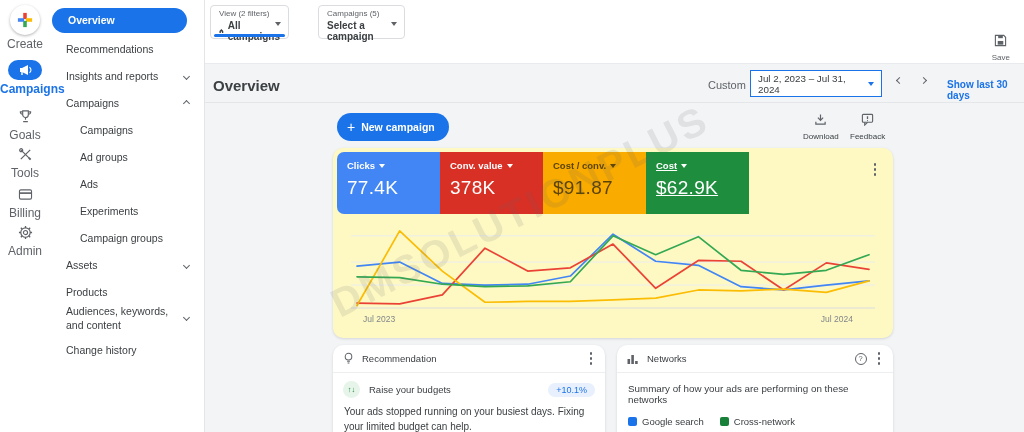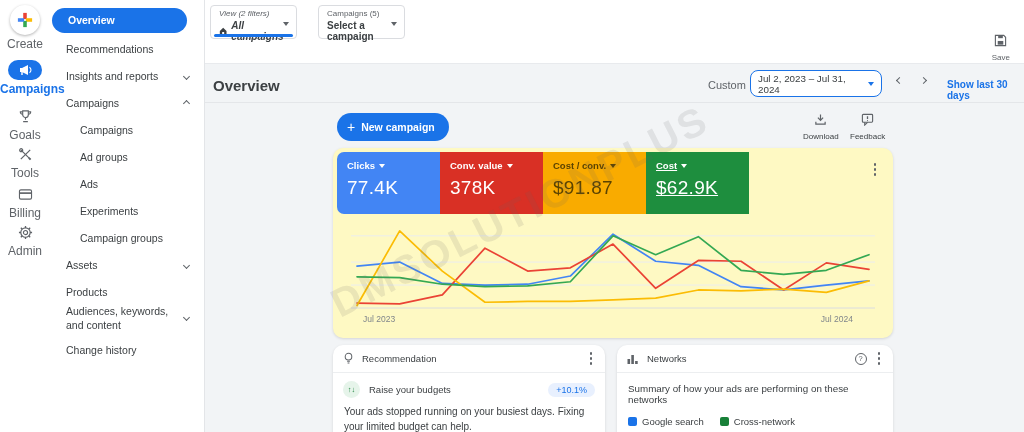--- a/index.html
+++ b/index.html
@@ -26,40 +26,40 @@
   .chev.down { transform:rotate(45deg); }
   .chev.up { transform:rotate(225deg); }
   .chev.left { transform:rotate(135deg); }
   .chev.right { transform:rotate(-45deg); }
   .nav-chev { position:absolute; right:16px; top:11px; }
   .nav-item.twolines .nav-chev { top:15px; }
 
   
   .topbar { position:absolute; left:205px; top:0; right:0; height:64px; background:#fff; border-bottom:1px solid #e8eaed; z-index:2; }
   .dd { position:absolute; top:5px; height:34px; border:1px solid #dadce0; border-radius:4px; background:#fff; padding:3px 8px 0 8px; cursor:pointer; }
-  .dd-view { left:5px; width:87px;font-style:italic; }
+  .dd-view { left:5px; width:79px; }
   .dd-camp { left:113px; width:87px; }
   .dd-small { font-size:8px; color:#5f6368; }
   .dd-value { display:flex; align-items:center; gap:4px; font-size:10px; font-weight:700; color:#3c4043; margin-top:2px; }
   .caret { display:inline-block; width:0; height:0; border-left:3.5px solid transparent; border-right:3.5px solid transparent; border-top:4px solid currentColor; }
   .dd-caret { position:absolute; right:7px; top:16px; color:#5f6368; }
   .dd-blueline { position:absolute; left:3px; right:3px; bottom:1px; height:3px; background:#1a73e8; border-radius:2px; }
   .filters-row { position:absolute; left:8px; top:38px; display:flex; align-items:center; gap:10px; }
   .filters-label { font-size:9.5px; color:#80868b; margin-right:12px; }
   .chip { font-size:9.5px; color:#3c4043; background:#f8f9fa; border:1px solid #dadce0; border-radius:12px; padding:3px 11px; cursor:pointer; white-space:nowrap; }
   .add-filter { font-size:9.5px; color:#5f6368; cursor:pointer; }
   .save-block { position:absolute; right:14px; top:33px; text-align:center; cursor:pointer; }
   .save-block .rail-label { font-size:8px; }
 
   
   .content { position:absolute; left:205px; top:64px; right:0; bottom:0; background:#f2f4f6; overflow:hidden; z-index:1; }
   .page-title { position:absolute; left:8px; top:13px; font-size:15px; color:#3c4043; }
   .title-divider { position:absolute; left:0; right:0; top:38px; border-top:1px solid #e4e6e9; }
   .custom-label { position:absolute; left:503px; top:15px; font-size:11px; color:#5f6368;text-align:center; }
-  .date-box { position:absolute; left:545px; top:6px; width:132px; height:27px; border:1px solid #1a73e8; border-radius:8px; background:#fff; display:flex; align-items:center; padding:0 7px; gap:6px; font-size:9.8px; color:#3c4043; cursor:pointer; }
+  .date-box { position:absolute; left:545px; top:6px; width:132px; height:27px; border:1px solid #1a73e8; border-radius:0; background:#fff; display:flex; align-items:center; padding:0 7px; gap:6px; font-size:9.8px; color:#3c4043; cursor:pointer; }
   .date-box .caret { color:#1a73e8; margin-left:auto; }
   .date-prev { position:absolute; left:692px; top:14px; cursor:pointer; }
   .date-next { position:absolute; left:716px; top:14px; cursor:pointer; }
   .show-last { position:absolute; left:742px; top:15px; font-size:10px; color:#1a73e8; font-weight:600; cursor:pointer; }
   .new-campaign { position:absolute; left:132px; top:49px; height:28px; border:none; border-radius:14px; background:#1a73e8; color:#fff; font-size:10.5px; font-weight:700; padding:0 14px 0 10px; display:flex; align-items:center; gap:6px; cursor:pointer; font-family:inherit; }
   .new-campaign .plus { font-size:14px; font-weight:400; }
   .mini-action { position:absolute; top:48px; text-align:center; cursor:pointer; }
   .mini-action .rail-label { font-size:8px; color:#3c4043; }
 
   

